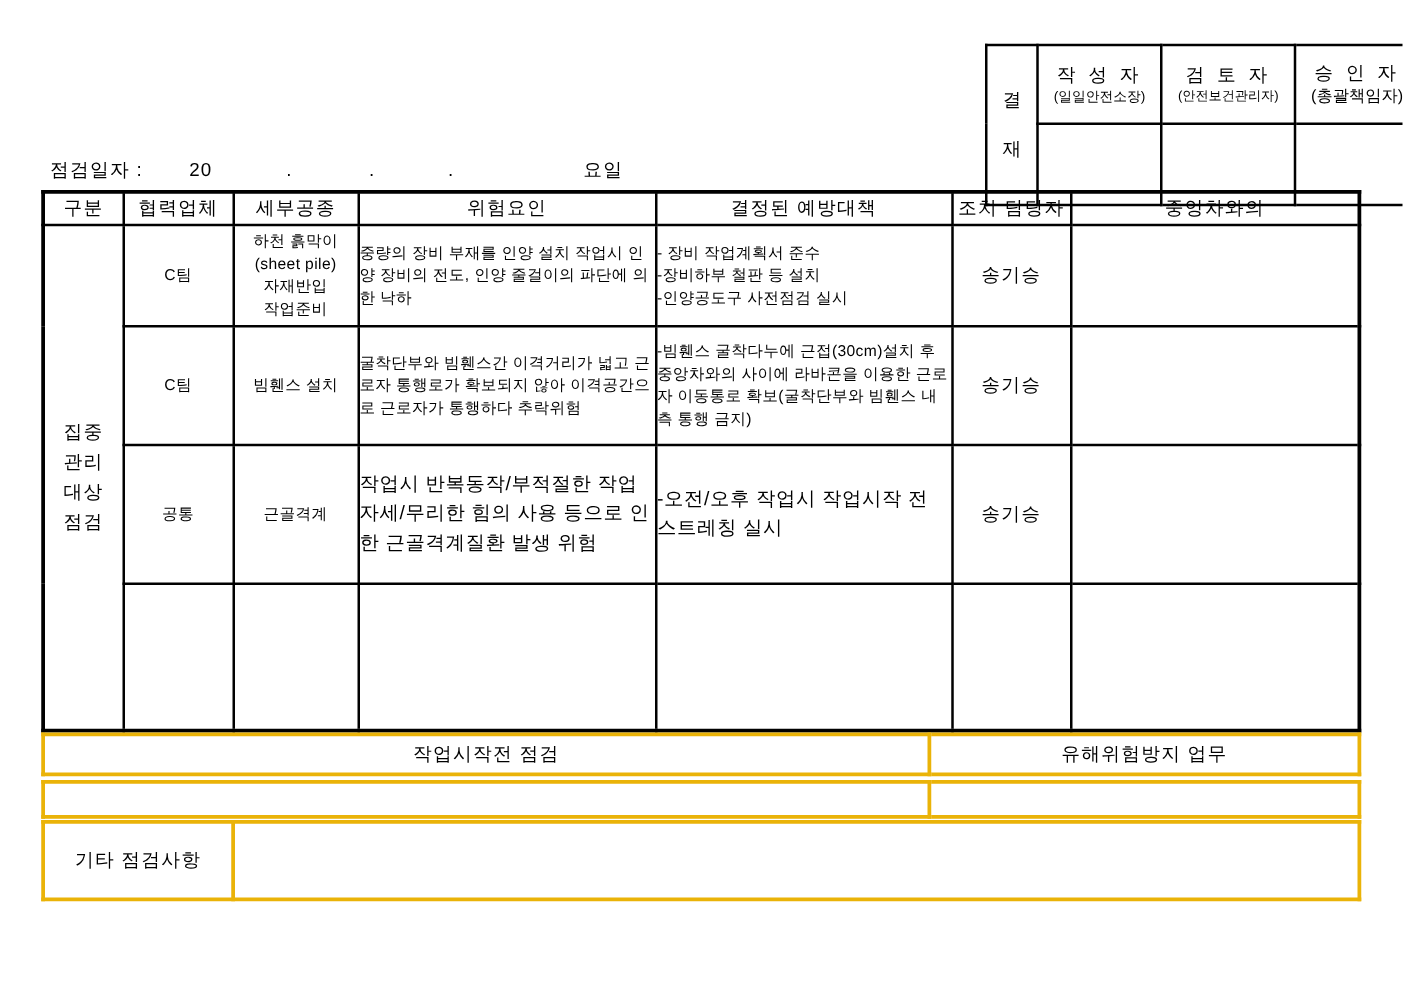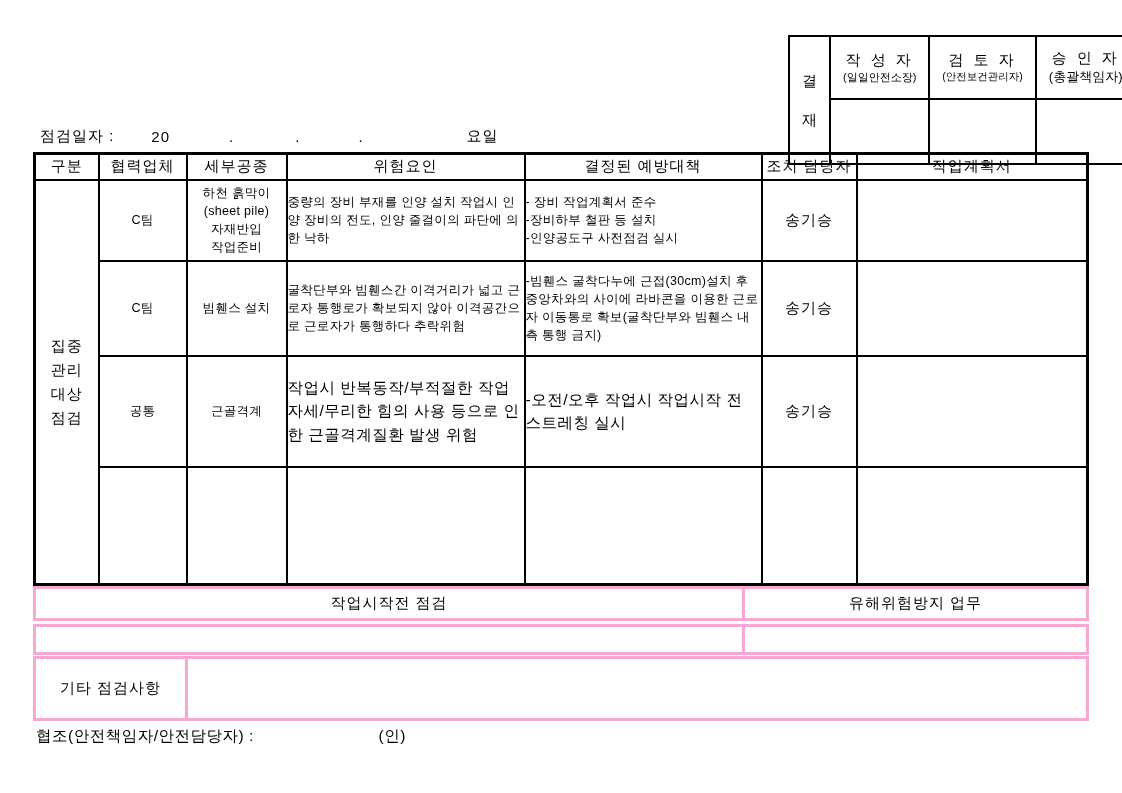--- a/index.html
+++ b/index.html
@@ -59,21 +59,21 @@
   tr.r2 > td { height:95px; }
   tr.r3 > td { height:111px; }
 
   
   table.bhead, table.bempty, table.etc {
     position:absolute; left:33px; width:1053px; border-collapse:collapse; table-layout:fixed;
   }
   table.bhead { top:586px; }
   table.bempty { top:624px; }
   table.etc { top:656px; }
-  table.bhead td, table.bempty td, table.etc td { border:3px solid #f9a8d4; vertical-align:middle; padding:0; }
+  table.bhead td, table.bempty td, table.etc td { border:3px solid #eab308; vertical-align:middle; padding:0; }
   table.bhead td { height:32px; font-size:15px; text-align:center; letter-spacing:1px; }
   table.bempty td { height:28px; }
   table.etc td { height:62px; }
   td.etc-label { font-size:15px; text-align:center; letter-spacing:1px; }
 
   
   .footer { position:absolute; left:36px; top:726px; font-size:15.5px; letter-spacing:0.5px; white-space:nowrap; }
   .seal { margin-left:120px; }
 </style>
 </head>
@@ -128,21 +128,21 @@
         <col style="width:231px">
     </colgroup>
     <tbody>
       <tr>
         <th>구분</th>
         <th>협력업체</th>
         <th>세부공종</th>
         <th>위험요인</th>
         <th>결정된 예방대책</th>
         <th>조치 담당자</th>
-        <th>작업계획서</th>
+        <th>중앙차와의</th>
       </tr>
       <tr class="r1">
         <td class="cat" rowspan="4">집중
 관리
 대상
 점검</td>
         <td class="c fs-s">C팀</td>
         <td class="c fs-s multiline">하천 흙막이
 (sheet pile)
 자재반입
@@ -213,18 +213,14 @@
         <col style="width:901px">
       </colgroup>
     <tbody>
       <tr>
         <td class="etc-label">기타 점검사항</td>
         <td></td>
       </tr>
     </tbody>
   </table>
 
-  <div class="footer">
-    <span>협조(안전책임자/안전담당자) :</span>
-    <span class="seal">(인)</span>
-  </div>
 
 </div>
 
 </body></html>

